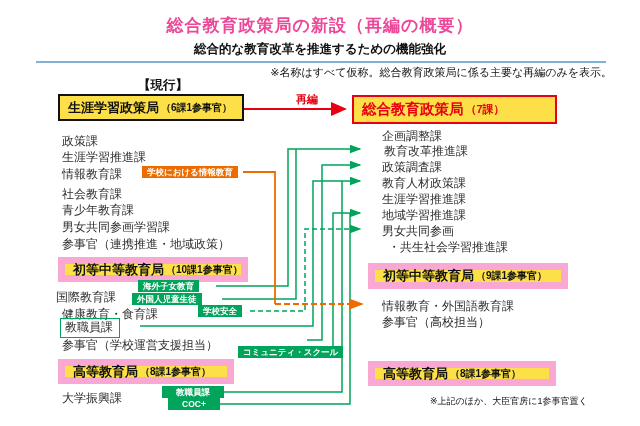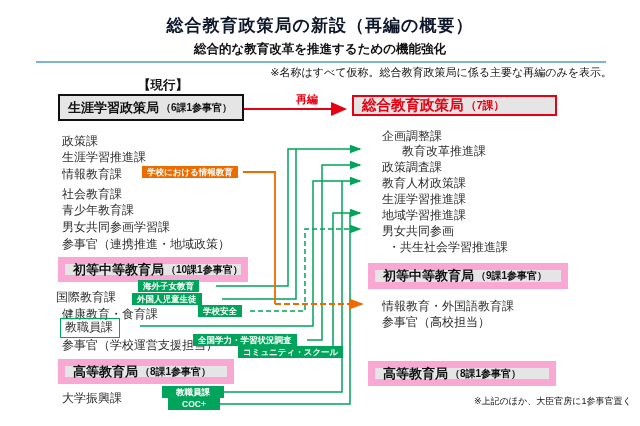--- a/index.html
+++ b/index.html
@@ -6,42 +6,42 @@
     --red:#e60012; --orange:#ed6c00; --green:#00a45a;
     --rule:#7fb3d5; --ink:#222222; --soft:#3a3a3a;
   }
   html,body{margin:0;padding:0;background:#fff;}
   #canvas{
     position:relative;width:640px;height:426px;background:#ffffff;
     font-family:"Liberation Sans","DejaVu Sans",sans-serif;color:var(--ink);
     overflow:hidden;
   }
   .abs{position:absolute;white-space:nowrap;}
-  .title{left:0;top:14px;width:640px;text-align:center;font-size:17px;font-weight:bold;letter-spacing:1px;color:#0f172a;}
+  .title{left:0;top:14px;width:640px;text-align:center;font-size:17px;font-weight:bold;letter-spacing:1px;color:#ec4899;}
   .subtitle{left:0;top:41px;width:640px;text-align:center;font-size:12.5px;font-weight:bold;color:#111;}
   .rule{left:36px;top:61px;width:570px;height:2px;background:var(--rule);}
   .top-note{right:28px;top:65px;font-size:11px;color:#111;}
   .col-head{font-size:12.5px;font-weight:bold;color:#111;}
-  .bureau{box-sizing:border-box;background:#e5e5e5;font-weight:bold;color:#111;
+  .bureau{box-sizing:border-box;background:#fde047;font-weight:bold;color:#111;
     display:flex;align-items:center;padding-left:8px;}
   .bureau .nm{font-size:13px;}
   .bureau .dt{font-size:10px;margin-left:2px;}
   .b-strong{border:2px solid #111;}
   .b-thin{border:7px solid #f9a8d4;}
   .b-red{border:2.5px solid var(--red);}
   .b-red .nm{font-size:14.5px;color:var(--red);}
   .b-red .dt{font-size:11px;color:var(--red);}
   .item-l{font-family:"Liberation Serif","DejaVu Serif",serif;font-size:12px;color:#2e2e2e;}
   .item-r{font-size:12px;color:#2e2e2e;}
   .tag{font-size:8.5px;font-weight:bold;color:#fff;padding:1px 5px;line-height:10px;}
   .tag-g{background:var(--green);}
   .tag-o{background:var(--orange);}
   .gbox{display:inline-block;border:1.5px solid var(--green);padding:0 6px 1px 4px;}
   .relabel{font-size:11px;font-weight:bold;color:var(--red);}
-  .bottom-note{font-size:9px;color:#111;margin-left:44px;}
+  .bottom-note{font-size:9px;color:#111;}
   svg.wires{position:absolute;left:0;top:0;width:640px;height:426px;pointer-events:none;}
   .ln{fill:none;}
   .ln-g{stroke:var(--green);stroke-width:1.5;}
   .ln-g-d{stroke:var(--green);stroke-width:1.5;stroke-dasharray:5 3;}
   .ln-o{stroke:var(--orange);stroke-width:1.8;}
   .ln-o-d{stroke:var(--orange);stroke-width:1.8;stroke-dasharray:6 3;}
   .ln-r{stroke:var(--red);stroke-width:2;}
   .mk-g{fill:var(--green);} .mk-o{fill:var(--orange);} .mk-r{fill:var(--red);}
 </style>
 </head>
@@ -91,21 +91,21 @@
 
   <div class="abs col-head" style="left:138px;top:77px;">【現行】</div>
   <div class="abs col-head" style="left:413px;top:74px;margin-top:25px;">【平成30年10月以降】</div>
 
   <div class="abs bureau b-strong" style="left:58px;top:94px;width:186px;height:27px;">
     <span class="nm">生涯学習政策局</span>
       <span class="dt">（6課1参事官）</span>
   </div>
   <div class="abs relabel" style="left:296px;top:92px;">再編</div>
 
-  <div class="abs bureau b-red" style="left:352px;top:95px;width:205px;height:21px;">
+  <div class="abs bureau b-red" style="left:352px;top:95px;width:205px;height:29px;">
     <span class="nm">総合教育政策局</span>
       <span class="dt">（7課）</span>
   </div>
 
   <div class="abs item-l" style="left:62px;top:133px;">政策課</div>
   <div class="abs item-l" style="left:62px;top:149px;">生涯学習推進課</div>
   <div class="abs item-l" style="left:62px;top:166px;">情報教育課</div>
   <div class="abs item-l" style="left:62px;top:186px;">社会教育課</div>
   <div class="abs item-l" style="left:62px;top:202px;">青少年教育課</div>
   <div class="abs item-l" style="left:62px;top:219px;text-align:center;">男女共同参画学習課</div>
@@ -116,33 +116,32 @@
     <span class="nm">初等中等教育局</span>
       <span class="dt">（10課1参事官）</span>
   </div>
   <div class="abs item-l" style="left:56px;top:289px;">国際教育課</div>
   <div class="abs item-l" style="left:62px;top:306px;">健康教育・食育課</div>
   <div class="abs item-l gbox" style="left:60px;top:318px;">教職員課</div>
   <div class="abs item-l" style="left:62px;top:337px;">参事官（学校運営支援担当）</div>
   <div class="abs tag tag-g" style="left:138px;top:280px;">海外子女教育</div>
   <div class="abs tag tag-g" style="left:132px;top:293px;">外国人児童生徒</div>
   <div class="abs tag tag-g" style="left:198px;top:305px;">学校安全</div>
-  <div class="abs tag tag-g" style="left:193px;top:334px;">全国学力・学習状況調査</div>
   <div class="abs tag tag-g" style="left:206px;top:346px;margin-left:32px;">コミュニティ・スクール</div>
 
   <div class="abs bureau b-thin" style="left:58px;top:359px;width:176px;height:25px;">
     <span class="nm">高等教育局</span>
       <span class="dt">（8課1参事官）</span>
   </div>
   <div class="abs item-l" style="left:62px;top:390px;">大学振興課</div>
   <div class="abs tag tag-g" style="left:162px;top:386px;width:52px;text-align:center;">教職員課</div>
   <div class="abs tag tag-g" style="left:168px;top:398px;width:42px;text-align:center;">COC+</div>
 
   <div class="abs item-r" style="left:382px;top:128px;">企画調整課</div>
-  <div class="abs item-r" style="left:402px;top:143px;">教育改革推進課</div>
+  <div class="abs item-r" style="left:384px;top:143px;">教育改革推進課</div>
   <div class="abs item-r" style="left:382px;top:159px;">政策調査課</div>
   <div class="abs item-r" style="left:382px;top:175px;">教育人材政策課</div>
   <div class="abs item-r" style="left:382px;top:191px;">生涯学習推進課</div>
   <div class="abs item-r" style="left:382px;top:207px;">地域学習推進課</div>
   <div class="abs item-r" style="left:382px;top:223px;">男女共同参画</div>
   <div class="abs item-r" style="left:388px;top:239px;">・共生社会学習推進課</div>
 
   <div class="abs bureau b-thin" style="left:368px;top:263px;width:200px;height:26px;">
     <span class="nm">初等中等教育局</span>
       <span class="dt">（9課1参事官）</span>

